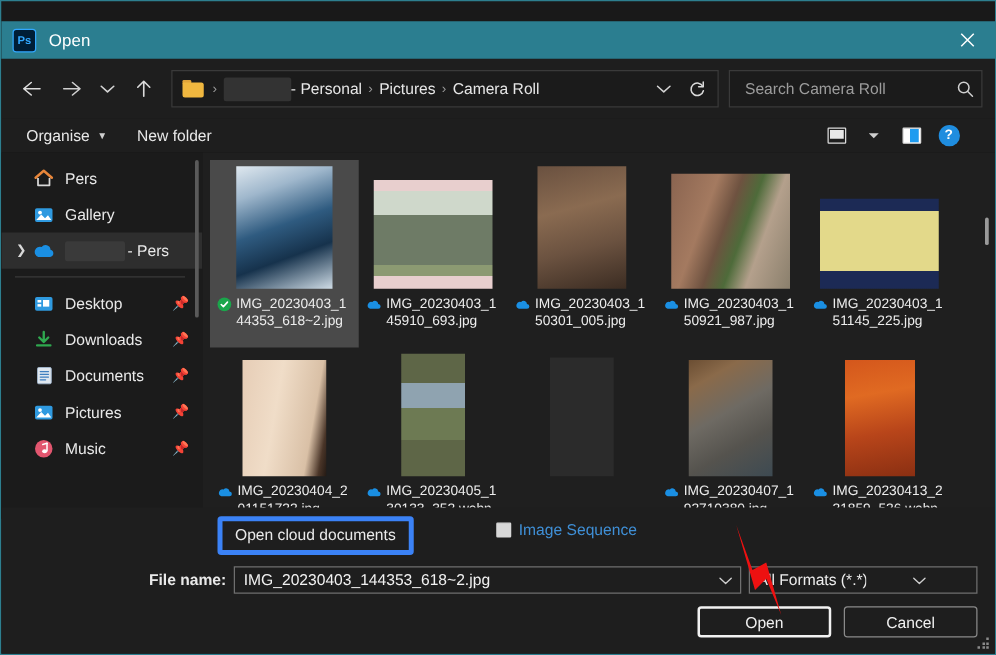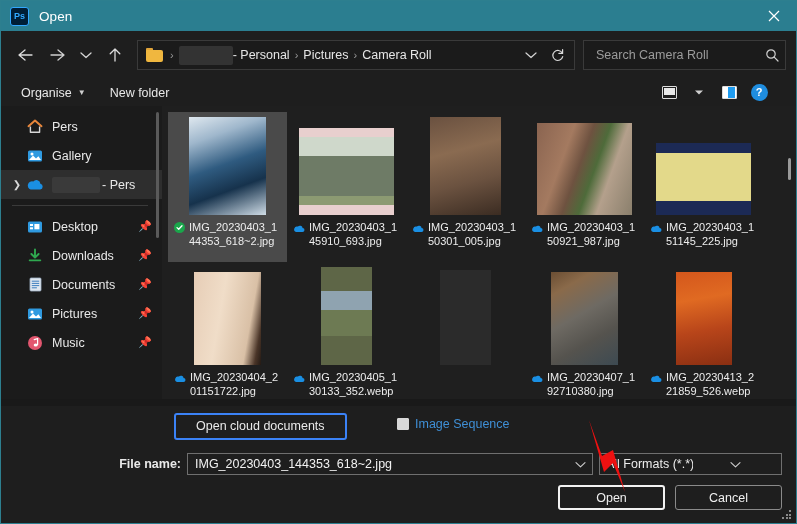--- a/index.html
+++ b/index.html
@@ -7,21 +7,21 @@
     width:797px;height:524px;overflow:hidden;
     background:#1b1b1b;
     font-family:"Liberation Sans","DejaVu Sans",sans-serif;
     -webkit-font-smoothing:antialiased;
   }
   #app{position:relative;width:797px;height:524px;box-sizing:border-box;
        border:1px solid #2d7f8f;background:#191919;overflow:hidden;}
 
   
   .titlebar{height:30px;background:#2b7e90;display:flex;align-items:center;
-            padding:0 0 0 9px;box-sizing:border-box;position:relative;}
+            padding:0 0 0 9px;box-sizing:border-box;position:relative;margin-top:16px;}
   .ps-icon{width:17px;height:17px;border-radius:3px;background:#001e36;
            border:1px solid #31a8ff;display:flex;align-items:center;justify-content:center;
            font-size:9px;font-weight:bold;color:#31a8ff;line-height:1;
            font-family:"Liberation Sans",sans-serif;}
   .title-text{margin-left:10px;color:#ffffff;font-size:13.5px;letter-spacing:.1px;}
   .win-close{position:absolute;right:0;top:0;width:44px;height:30px;display:flex;
              align-items:center;justify-content:center;color:#fff;font-size:14px;}
   .win-close svg{display:block;}
 
   
@@ -116,22 +116,22 @@
   .badge-ok{flex:none;margin-top:1px;width:11px;height:11px;border-radius:50%;
             background:#1aa64b;display:flex;align-items:center;justify-content:center;}
   .fname span{color:#ededed;font-size:11px;line-height:13.5px;word-break:break-all;}
   .file-scroll{position:absolute;right:5px;top:52px;width:3px;height:22px;
                background:#9a9a9a;border-radius:2px;}
 
   
   .footer{position:absolute;left:0;right:0;bottom:0;height:117px;background:#1e1e1e;
           box-sizing:border-box;}
   .f-row1{position:absolute;left:173px;top:7px;display:flex;align-items:center;}
-  .btn{border:2px solid #3b82f6;background:#1e1e1e;color:#eaeaea;font-size:12.5px;
-       border-radius:3px;padding:4px 20px;font-family:"Liberation Sans",sans-serif;
+  .btn{border:4px solid #3b82f6;background:#1e1e1e;color:#eaeaea;font-size:12.5px;
+       border-radius:3px;padding:4px 10px;font-family:"Liberation Sans",sans-serif;
        line-height:15px;}
   .seq-wrap{position:absolute;left:396px;top:11px;display:flex;align-items:center;gap:6px;}
   .seq-box{width:12px;height:12px;background:#d8d8d8;border:1px solid #d8d8d8;
            box-sizing:border-box;border-radius:1px;}
   .seq-label{color:#3f8fd6;font-size:12.5px;}
 
   .f-row2{position:absolute;left:0;right:0;top:47px;display:flex;align-items:center;
           padding:0 14px 0 0;box-sizing:border-box;}
   .fn-label{width:186px;text-align:right;color:#e9e9e9;font-size:12.5px;padding-right:6px;
             box-sizing:border-box;font-weight:bold;}

